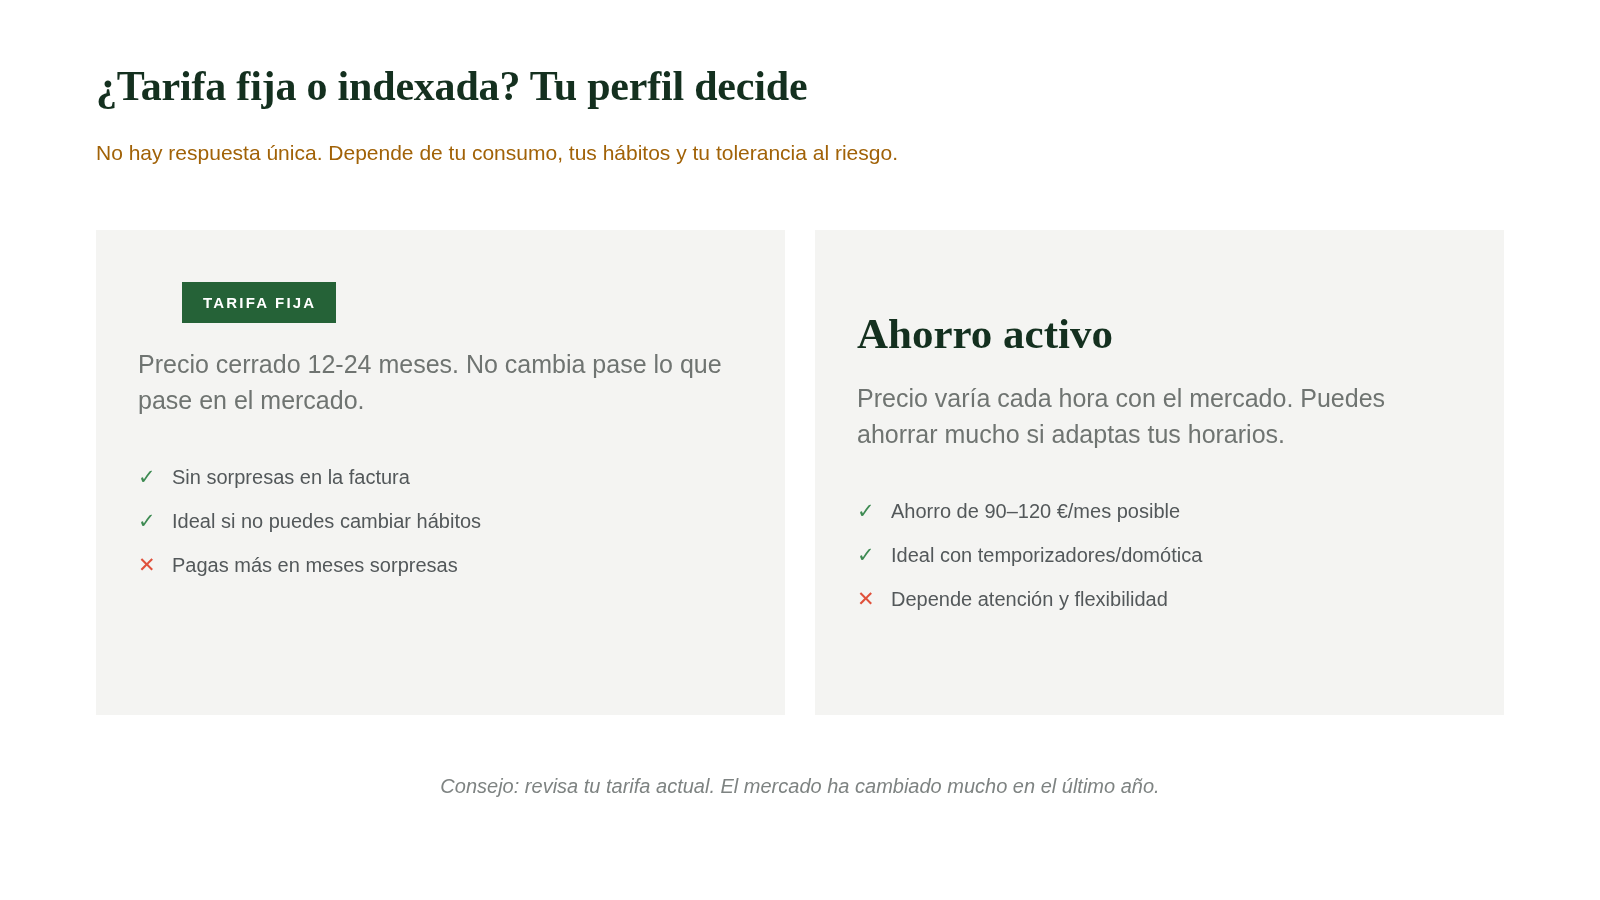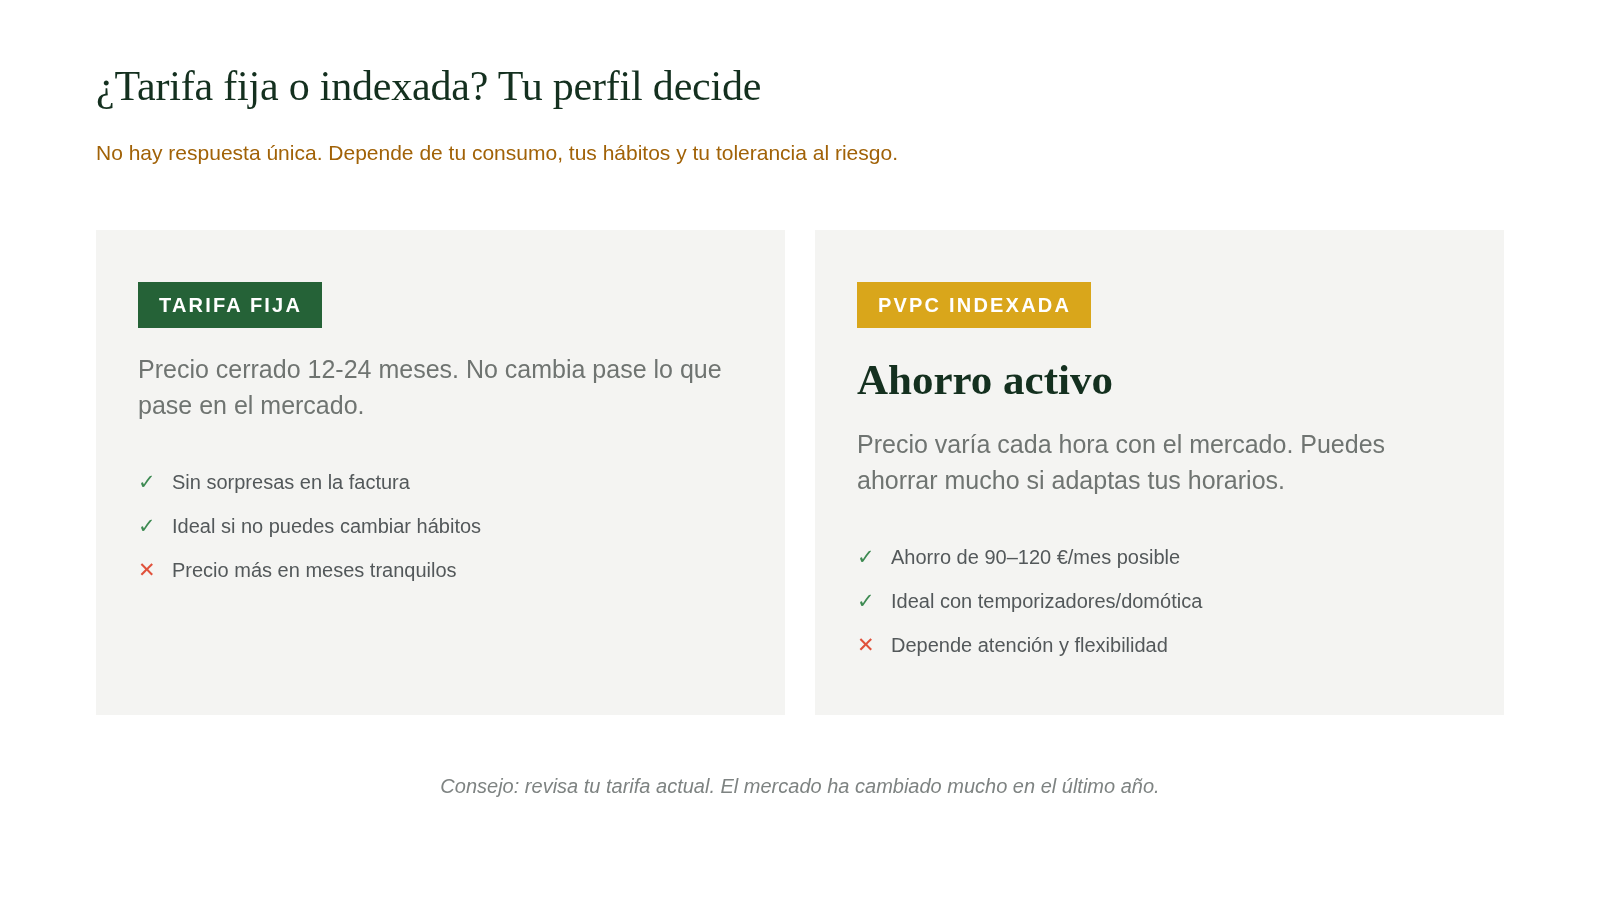--- a/index.html
+++ b/index.html
@@ -15,21 +15,21 @@
     overflow: hidden;
   }
   .page {
     padding: 62px 96px 0 96px;
     box-sizing: border-box;
   }
   .page-title {
     font-family: "Liberation Serif", serif;
     font-size: 42px;
     line-height: 1.15;
-    font-weight: 400;
+    font-weight: 700;
     color: #14301f;
     margin: 0 0 0 0;
     letter-spacing: -0.2px;
   }
   .page-subtitle {
     font-size: 21px;
     color: #a16207;
     margin: 28px 0 0 0;
     line-height: 1.4;
   }
@@ -41,25 +41,26 @@
   .card {
     background: #f4f4f2;
     flex: 1 1 0;
     padding: 52px 42px 46px 42px;
     box-sizing: border-box;
     min-height: 485px;
   }
   .badge {
     display: inline-block;
     color: #ffffff;
-    font-size: 20px;
+    font-size: 15px;
     font-weight: 700;
     letter-spacing: 2.2px;
     padding: 13px 20px 13px 21px;
     line-height: 1;
+    margin-left: 44px;
   }
   .badge.fixed { background: #256237; }
   .badge.indexed { background: #d9a61b; }
   .card-title {
     font-family: "Liberation Serif", serif;
     font-size: 43px;
     font-weight: 700;
     color: #14301f;
     margin: 28px 0 0 0;
     line-height: 1.1;
@@ -117,27 +118,26 @@
         <li>
           <span class="mark check">✓</span>
           <span>Sin sorpresas en la factura</span>
         </li>
         <li>
           <span class="mark check">✓</span>
           <span>Ideal si no puedes cambiar hábitos</span>
         </li>
         <li>
           <span class="mark cross">✕</span>
-          <span>Precio más en meses tranquilos</span>
+          <span>Pagas más en meses sorpresas</span>
         </li>
       </ul>
     </section>
 
     <section class="card">
-      <span class="badge indexed">PVPC INDEXADA</span>
       <h2 class="card-title">Ahorro activo</h2>
       <p class="card-desc">Precio varía cada hora con el mercado. Puedes ahorrar mucho si adaptas tus horarios.</p>
       <ul class="feature-list">
         <li>
           <span class="mark check">✓</span>
           <span>Ahorro de 90–120 €/mes posible</span>
         </li>
         <li>
           <span class="mark check">✓</span>
           <span>Ideal con temporizadores/domótica</span>

